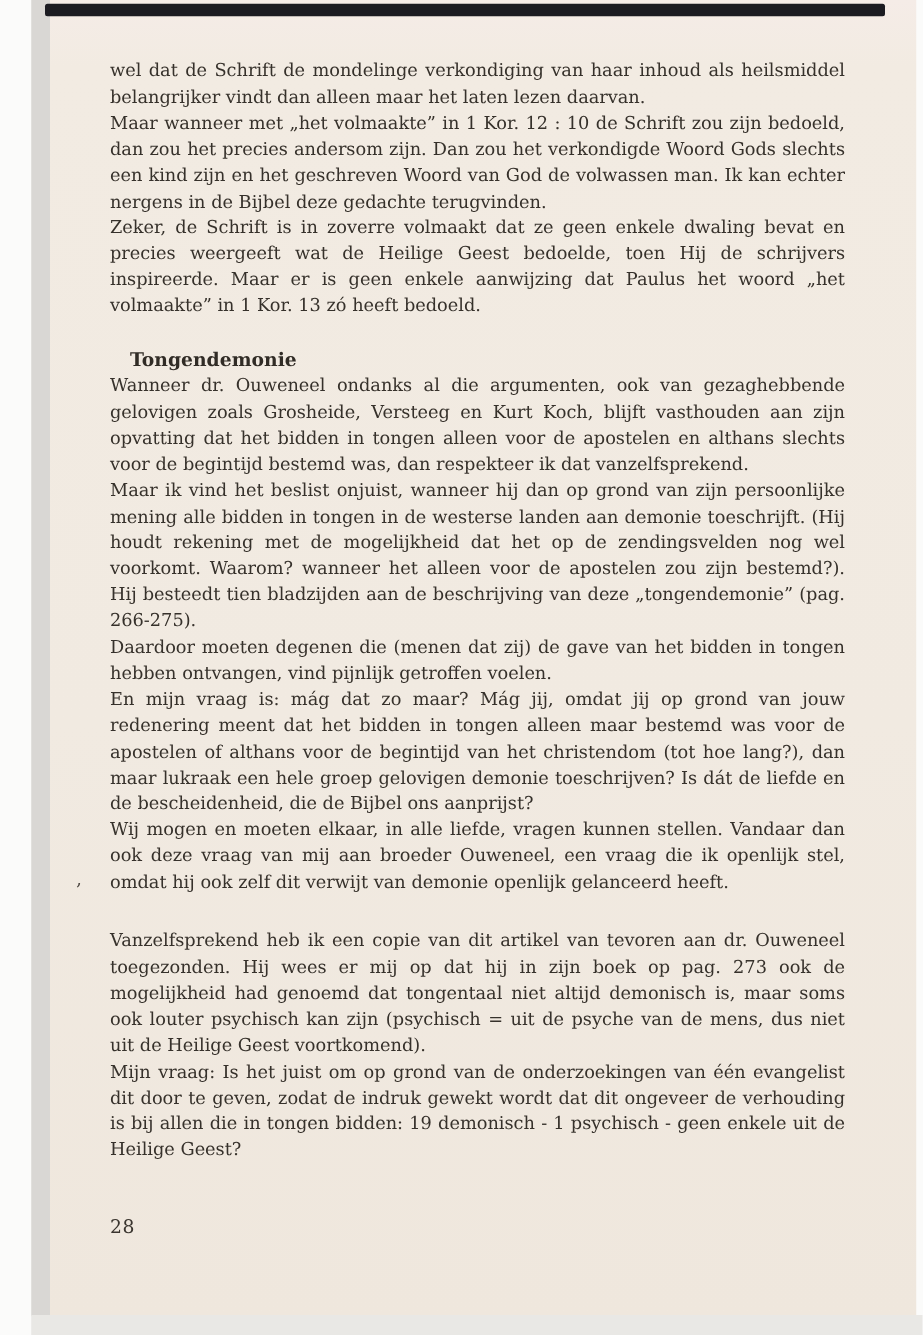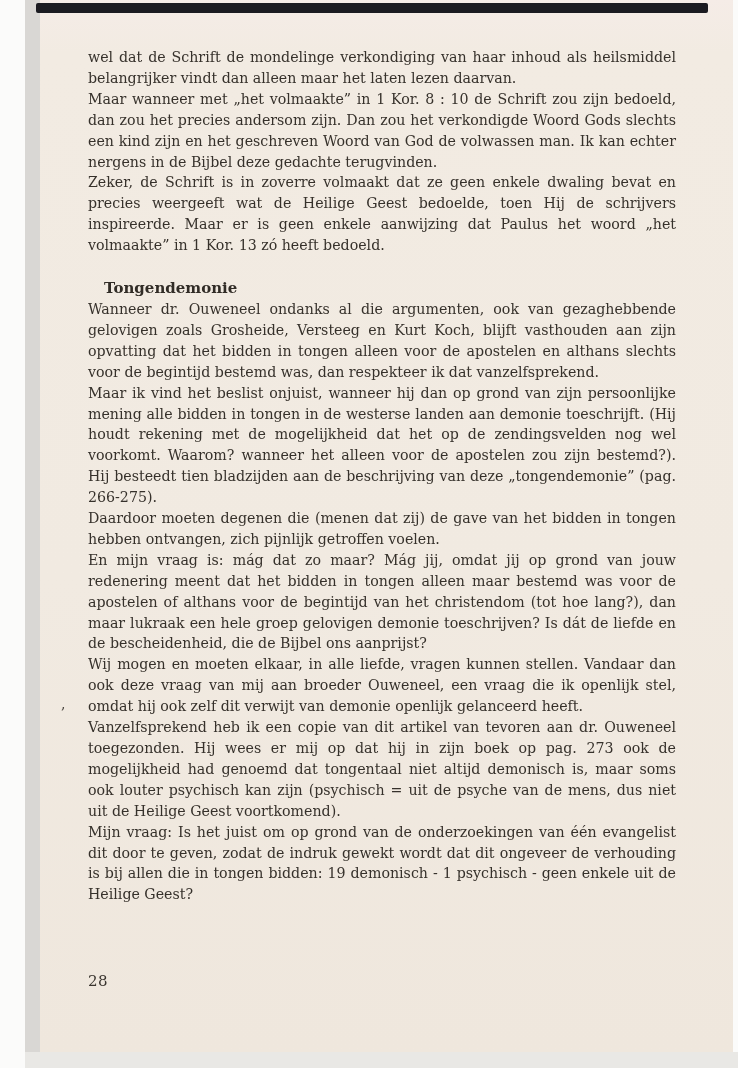--- a/index.html
+++ b/index.html
@@ -37,21 +37,21 @@
     color: #36312b;
     font-size: 14.2px; line-height: 20.9px;
     text-align: justify;
   }
   .para { margin: 0; }
   .heading {
     margin: 22px 0 0 16px;
     font-size: 15px; font-weight: bold; line-height: 20.9px;
     text-align: left; color: #312c26;
   }
-  .gap-before { }
+  .gap-before { margin-top: 26px; }
   .margin-mark {
     position: absolute; left: 21px; top: 696px;
     color: #4a453f; font-size: 14px;
   }
   .page-number {
     position: absolute; left: 48px; top: 972px;
     color: #3a352f; font-size: 15px; letter-spacing: 0.5px;
   }
 </style>
 </head>
@@ -59,28 +59,28 @@
 
 <div class="scan">
   <div class="edge-left-grey"></div>
   <div class="edge-bottom"></div>
 
   <div class="page">
     <div class="top-bar"></div>
 
     <div class="textblock">
       <p class="para">wel dat de Schrift de mondelinge verkondiging van haar inhoud als heilsmiddel belangrijker vindt dan alleen maar het laten lezen daarvan.</p>
-      <p class="para">Maar wanneer met „het volmaakte” in 1 Kor. 8 : 10 de Schrift zou zijn bedoeld, dan zou het precies andersom zijn. Dan zou het verkondigde Woord Gods slechts een kind zijn en het geschreven Woord van God de volwassen man. Ik kan echter nergens in de Bijbel deze gedachte terugvinden.</p>
+      <p class="para">Maar wanneer met „het volmaakte” in 1 Kor. 12 : 10 de Schrift zou zijn bedoeld, dan zou het precies andersom zijn. Dan zou het verkondigde Woord Gods slechts een kind zijn en het geschreven Woord van God de volwassen man. Ik kan echter nergens in de Bijbel deze gedachte terugvinden.</p>
       <p class="para">Zeker, de Schrift is in zoverre volmaakt dat ze geen enkele dwaling bevat en precies weergeeft wat de Heilige Geest bedoelde, toen Hij de schrijvers inspireerde. Maar er is geen enkele aanwijzing dat Paulus het woord „het volmaakte” in 1 Kor. 13 zó heeft bedoeld.</p>
 
       <h2 class="heading">Tongendemonie</h2>
 
       <p class="para">Wanneer dr. Ouweneel ondanks al die argumenten, ook van gezaghebbende gelovigen zoals Grosheide, Versteeg en Kurt Koch, blijft vasthouden aan zijn opvatting dat het bidden in tongen alleen voor de apostelen en althans slechts voor de begintijd bestemd was, dan respekteer ik dat vanzelfsprekend.</p>
       <p class="para">Maar ik vind het beslist onjuist, wanneer hij dan op grond van zijn persoonlijke mening alle bidden in tongen in de westerse landen aan demonie toeschrijft. (Hij houdt rekening met de mogelijkheid dat het op de zendingsvelden nog wel voorkomt. Waarom? wanneer het alleen voor de apostelen zou zijn bestemd?). Hij besteedt tien bladzijden aan de beschrijving van deze „tongendemonie” (pag. 266-275).</p>
-      <p class="para">Daardoor moeten degenen die (menen dat zij) de gave van het bidden in tongen hebben ontvangen, zich pijnlijk getroffen voelen.</p>
+      <p class="para">Daardoor moeten degenen die (menen dat zij) de gave van het bidden in tongen hebben ontvangen, vind pijnlijk getroffen voelen.</p>
       <p class="para">En mijn vraag is: mág dat zo maar? Mág jij, omdat jij op grond van jouw redenering meent dat het bidden in tongen alleen maar bestemd was voor de apostelen of althans voor de begintijd van het christendom (tot hoe lang?), dan maar lukraak een hele groep gelovigen demonie toeschrijven? Is dát de liefde en de bescheidenheid, die de Bijbel ons aanprijst?</p>
       <p class="para">Wij mogen en moeten elkaar, in alle liefde, vragen kunnen stellen. Vandaar dan ook deze vraag van mij aan broeder Ouweneel, een vraag die ik openlijk stel, omdat hij ook zelf dit verwijt van demonie openlijk gelanceerd heeft.</p>
 
       <p class="para gap-before">Vanzelfsprekend heb ik een copie van dit artikel van tevoren aan dr. Ouweneel toegezonden. Hij wees er mij op dat hij in zijn boek op pag. 273 ook de mogelijkheid had genoemd dat tongentaal niet altijd demonisch is, maar soms ook louter psychisch kan zijn (psychisch = uit de psyche van de mens, dus niet uit de Heilige Geest voortkomend).</p>
       <p class="para">Mijn vraag: Is het juist om op grond van de onderzoekingen van één evangelist dit door te geven, zodat de indruk gewekt wordt dat dit ongeveer de verhouding is bij allen die in tongen bidden: 19 demonisch - 1 psychisch - geen enkele uit de Heilige Geest?</p>
     </div>
 
     <span class="margin-mark">,</span>
     <span class="page-number">28</span>
   </div>

